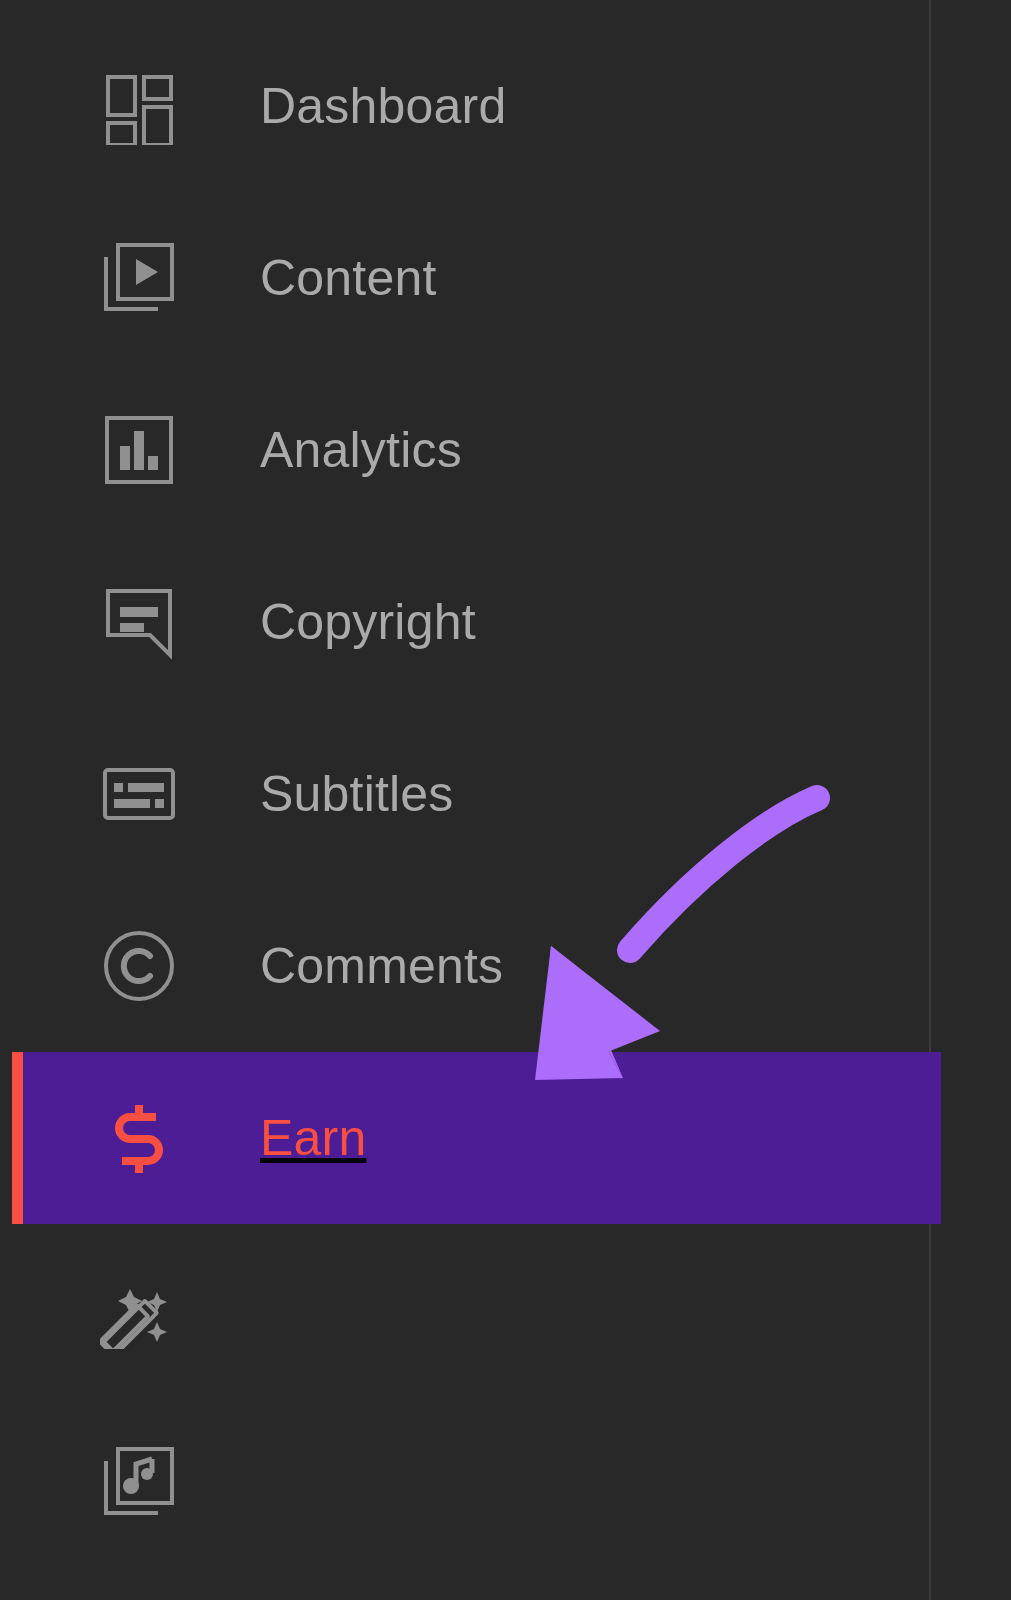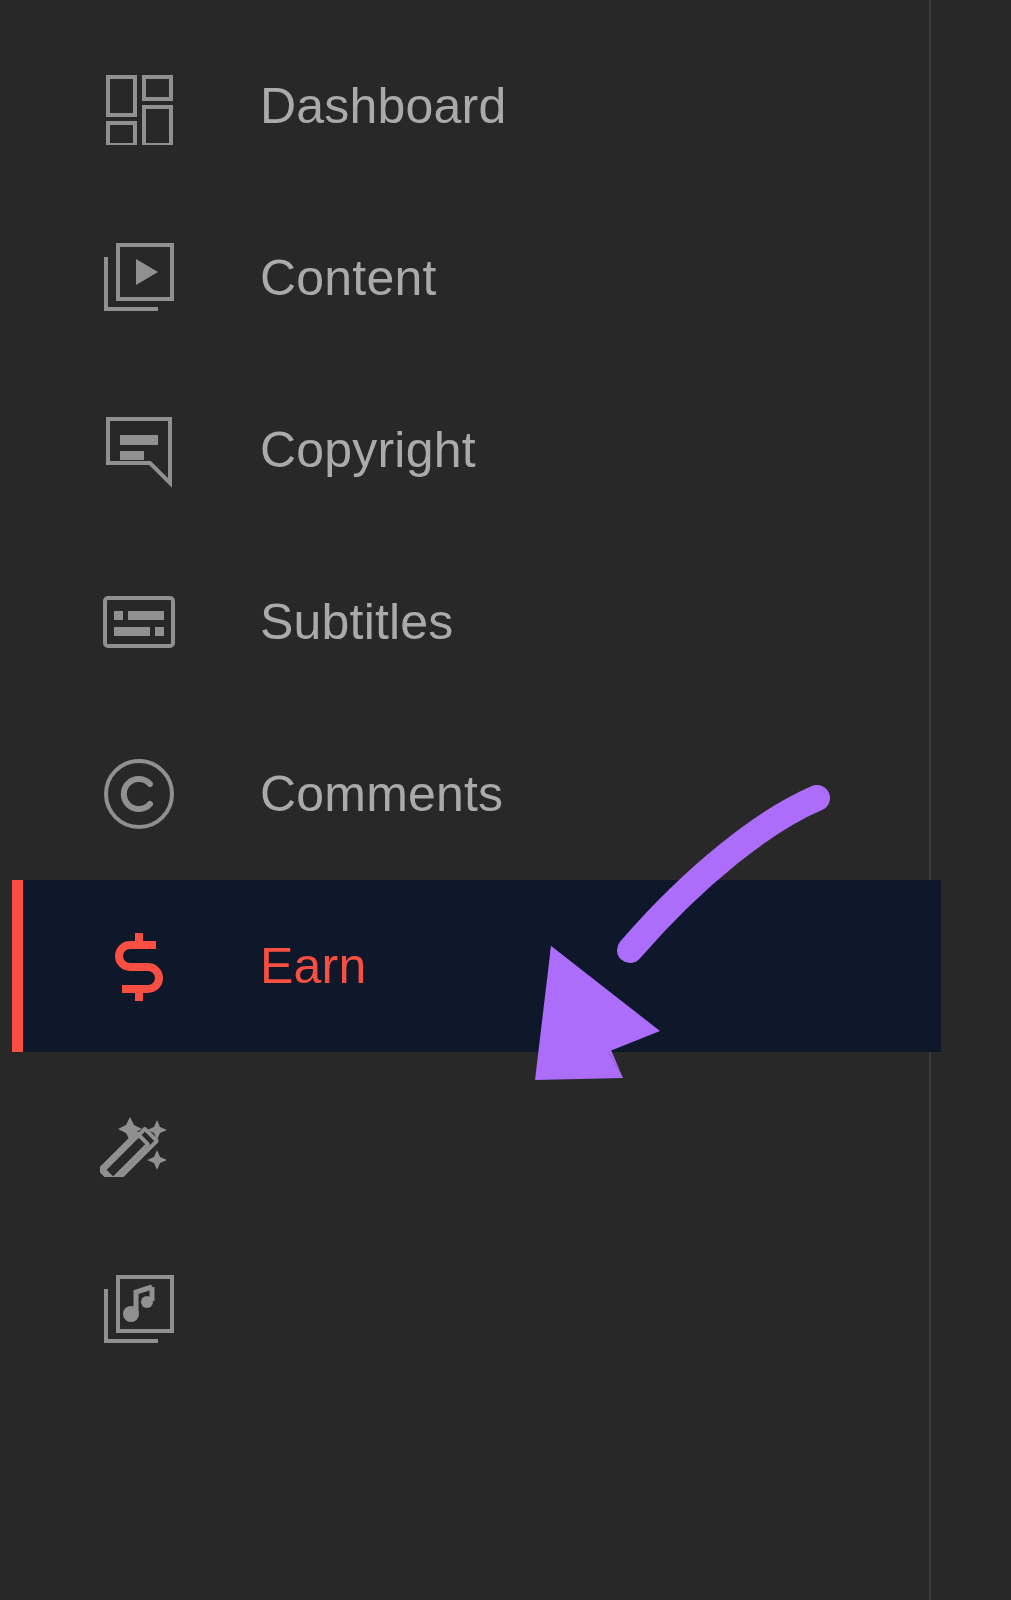--- a/index.html
+++ b/index.html
@@ -73,21 +73,22 @@
     margin-left: 82px;
     font-size: 50px;
     line-height: 1;
     letter-spacing: 0.2px;
     color: #aaaaaa;
     white-space: nowrap;
   }
 
   
   .nav-item.active {
-    background: #0f172a;
+    background: #4c1d95;
+    text-decoration: underline;
   }
   .nav-item.active .nav-label {
     color: #f94f42;
   }
   .active-indicator {
     position: absolute;
     left: 0;
     top: 0;
     bottom: 0;
     width: 11px;
@@ -128,20 +129,31 @@
         <span class="icon-wrap">
           <svg width="78" height="78" viewBox="0 0 78 78" fill="none">
             <path d="M6 18 V70 H58" stroke="#909090" stroke-width="4"></path>
             <rect x="18" y="6" width="54" height="54" stroke="#909090" stroke-width="4"></rect>
             <path d="M36 20 L58 33 L36 46 Z" fill="#909090"></path>
           </svg>
         </span>
         <span class="nav-label">Content</span>
       </li>
 
+      <li class="nav-item">
+        <span class="icon-wrap">
+          <svg width="78" height="78" viewBox="0 0 78 78" fill="none">
+            <rect x="7" y="7" width="64" height="64" stroke="#909090" stroke-width="4"></rect>
+            <rect x="20" y="35" width="10" height="24" fill="#909090"></rect>
+            <rect x="34" y="20" width="10" height="39" fill="#909090"></rect>
+            <rect x="48" y="45" width="10" height="14" fill="#909090"></rect>
+          </svg>
+        </span>
+        <span class="nav-label">Analytics</span>
+      </li>
 
       <li class="nav-item">
         <span class="icon-wrap">
           <svg width="78" height="78" viewBox="0 0 78 78" fill="none">
             <path d="M8 8 H70 V72 L50 52 H8 Z" stroke="#909090" stroke-width="4" stroke-linejoin="miter"></path>
             <rect x="20" y="24" width="38" height="10" fill="#909090"></rect>
             <rect x="20" y="40" width="24" height="9" fill="#909090"></rect>
           </svg>
         </span>
         <span class="nav-label">Copyright</span>

